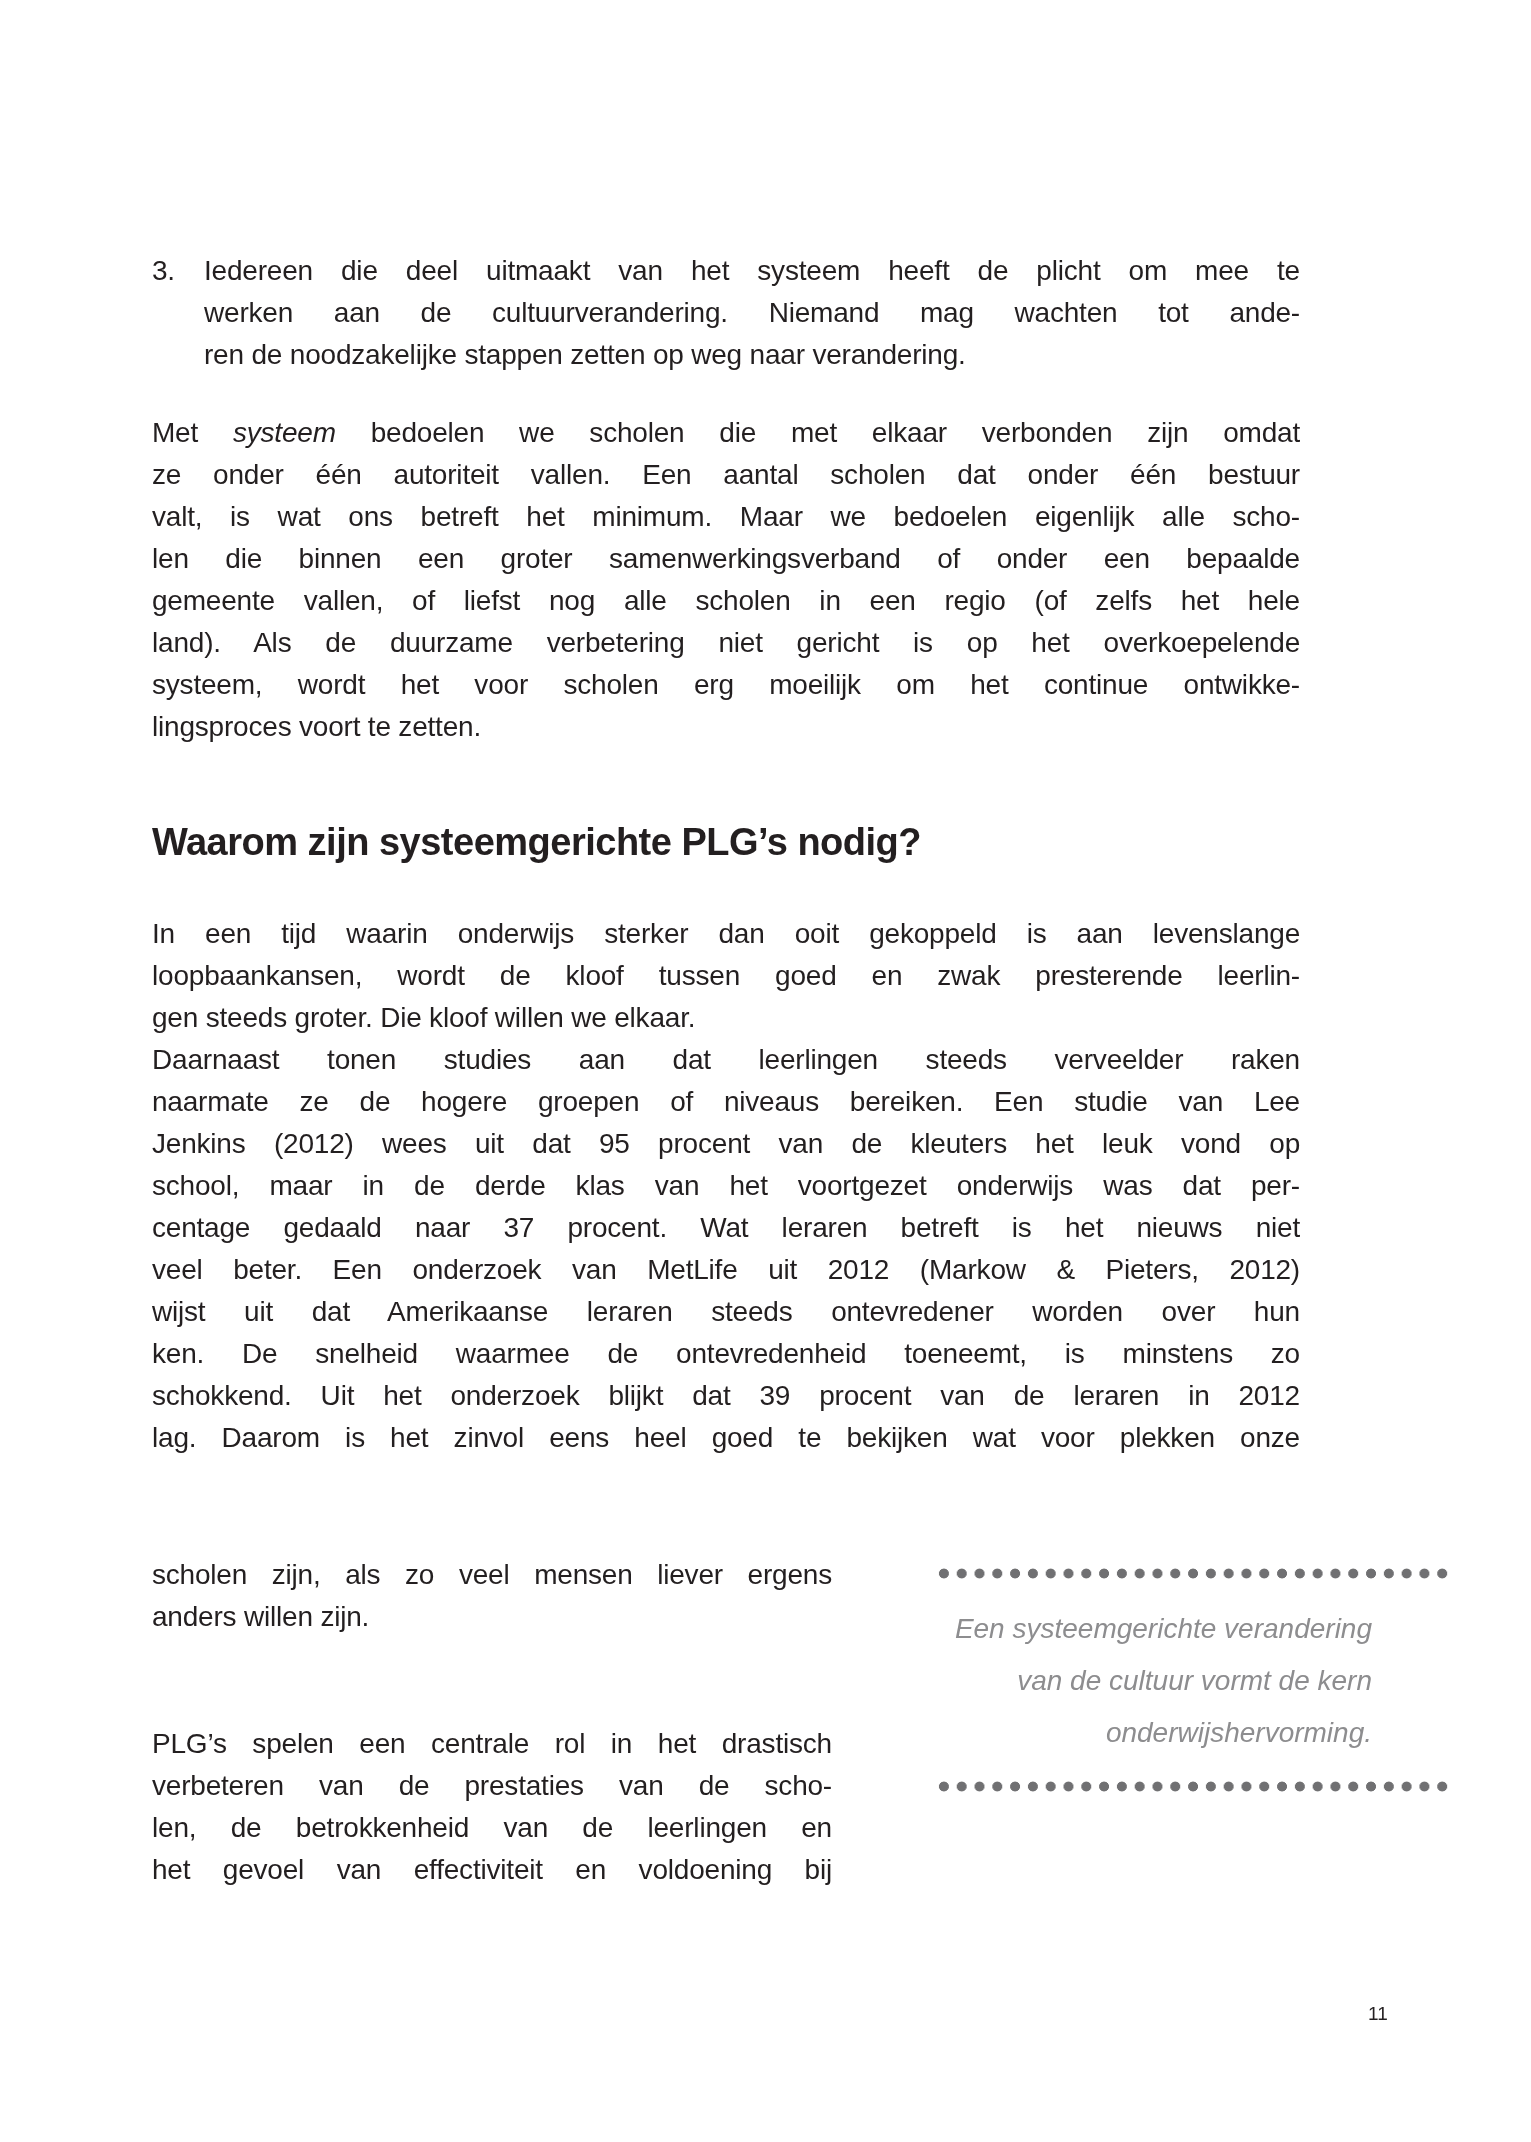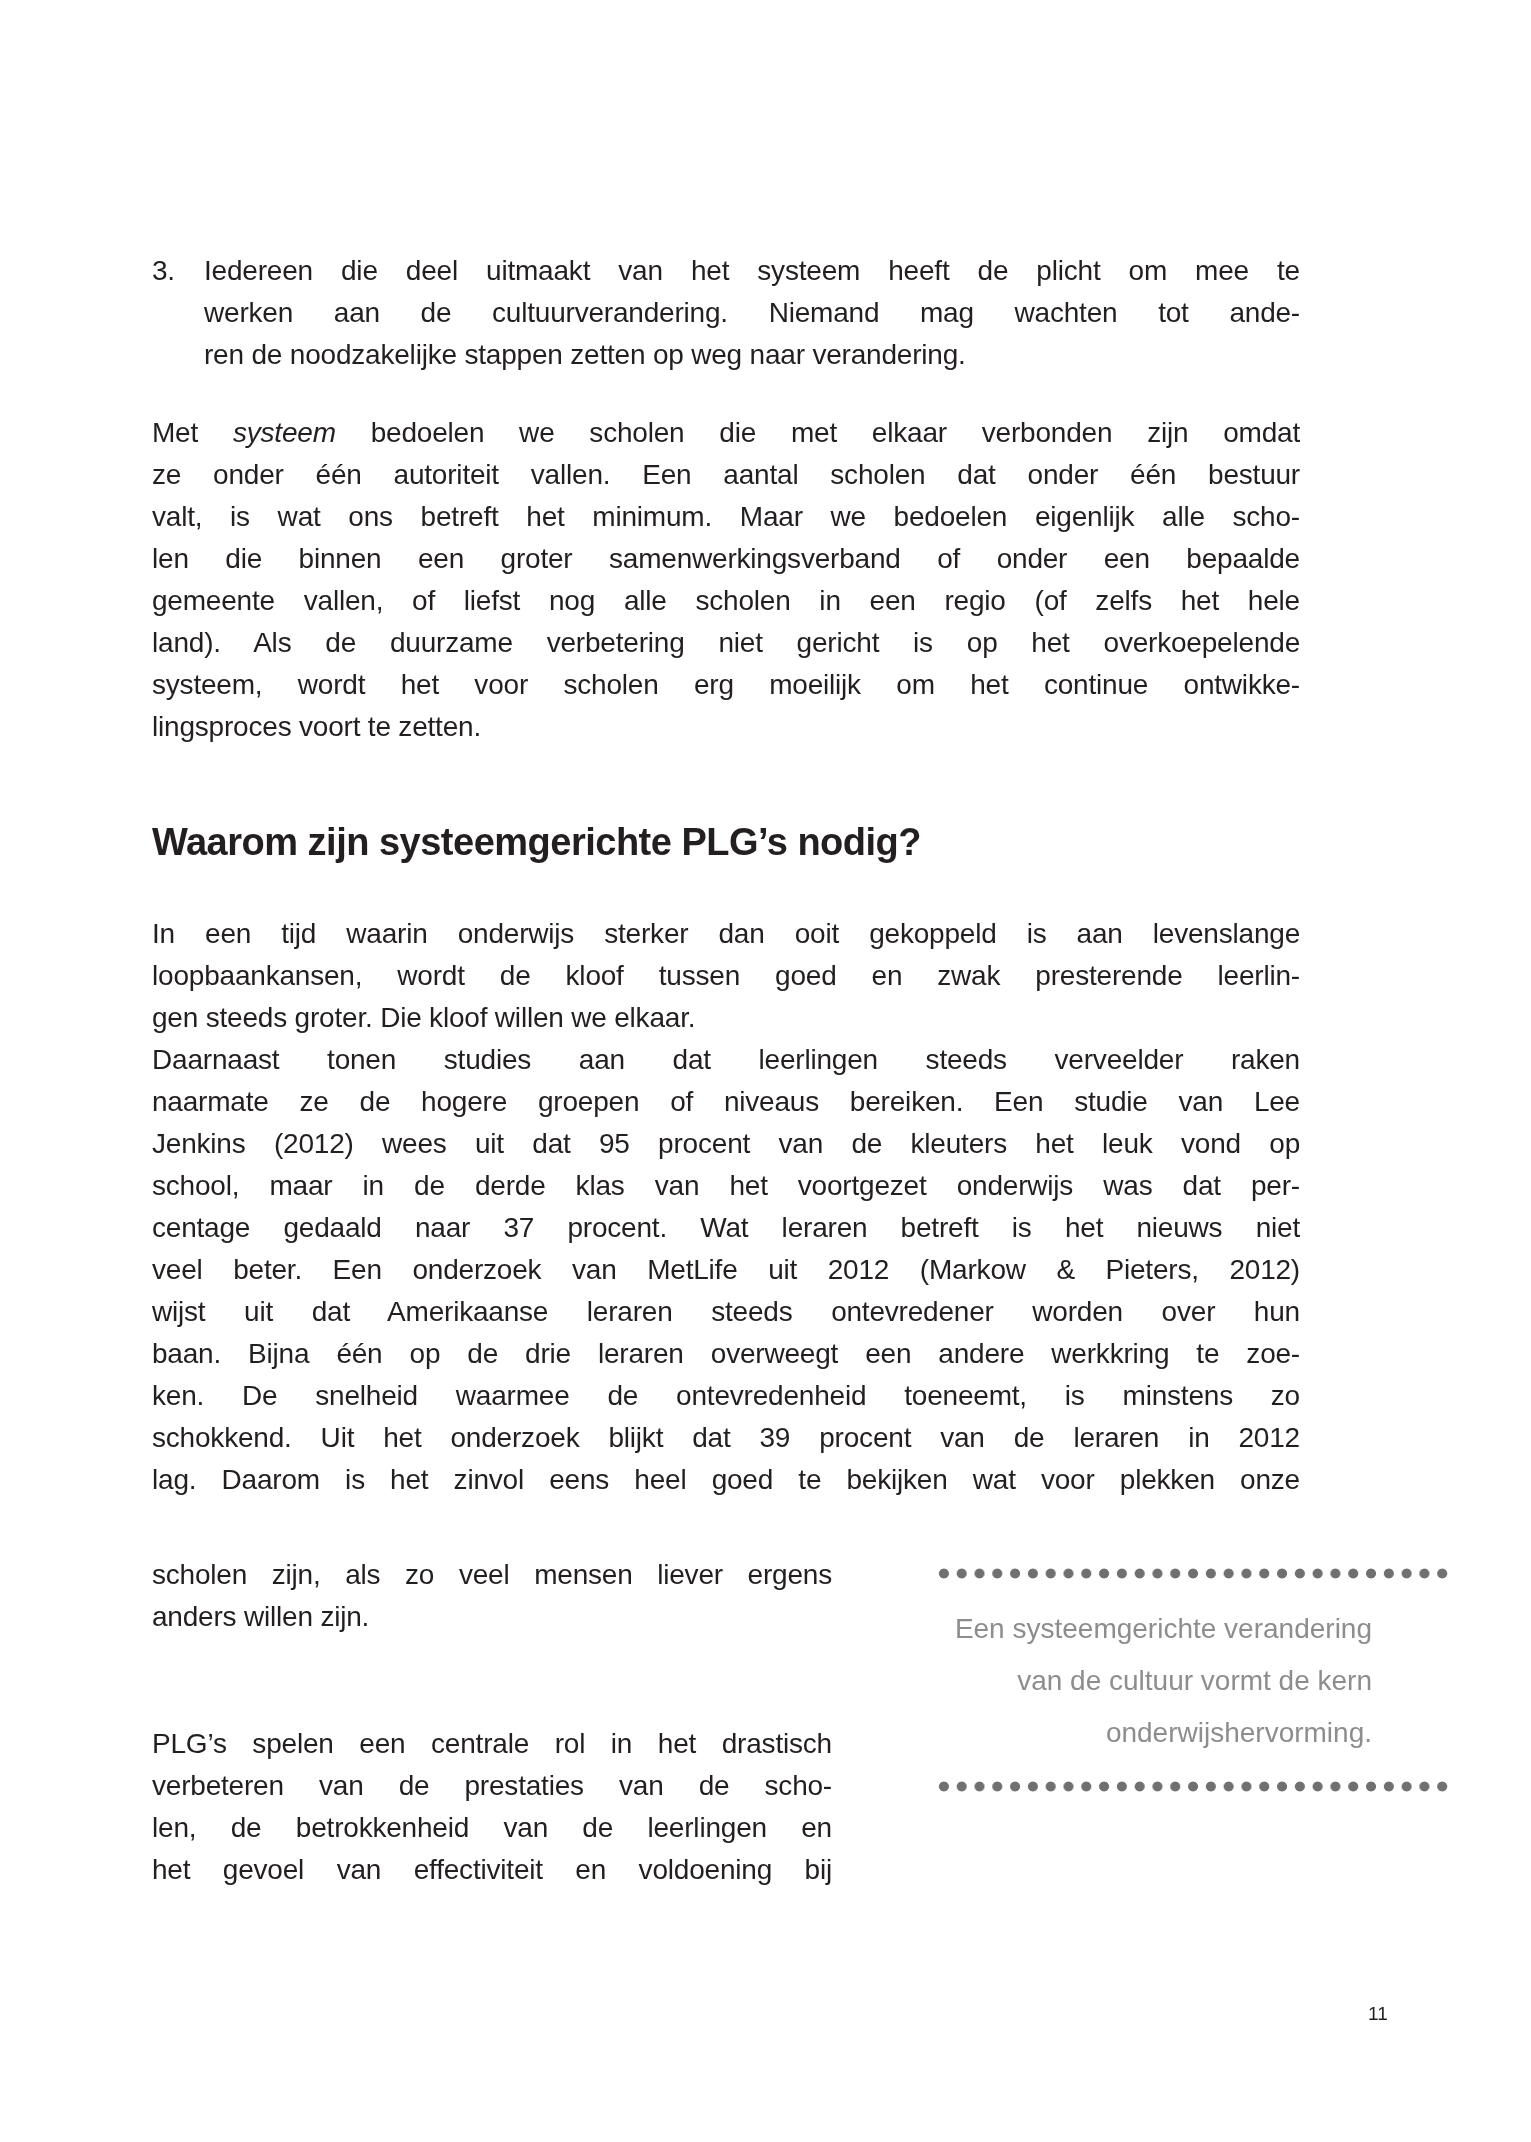--- a/index.html
+++ b/index.html
@@ -40,20 +40,21 @@
     margin-left:105px;width:517px;height:11px;
     background-image:radial-gradient(circle,var(--dot-color) 4.6px,rgba(0,0,0,0) 5.3px);
     background-size:17.8px 11px;
     background-position:0 50%;
     background-repeat:repeat-x;
   }
   .quote-text{
     margin-top:24px;margin-bottom:22px;
     padding-right:80px;
     font-size:28px;line-height:52px;
+    font-style:italic;
     color:var(--quote-color);
     text-align:right;
   }
   .quote-text .tline{text-align:right;text-align-last:right;height:52px;}
   .page-number{left:1368px;top:2003px;font-size:19px;}
 </style>
 </head>
 <body>
 
 <div class="page">
@@ -89,21 +90,20 @@
         <div class="tline">gen steeds groter. Die kloof willen we elkaar.</div>
       </div>
     <div class="lines">
         <div class="tline">Daarnaast tonen studies aan dat leerlingen steeds verveelder raken</div>
         <div class="tline">naarmate ze de hogere groepen of niveaus bereiken. Een studie van Lee</div>
         <div class="tline">Jenkins (2012) wees uit dat 95 procent van de kleuters het leuk vond op</div>
         <div class="tline">school, maar in de derde klas van het voortgezet onderwijs was dat per-</div>
         <div class="tline">centage gedaald naar 37 procent. Wat leraren betreft is het nieuws niet</div>
         <div class="tline">veel beter. Een onderzoek van MetLife uit 2012 (Markow &amp; Pieters, 2012)</div>
         <div class="tline">wijst uit dat Amerikaanse leraren steeds ontevredener worden over hun</div>
-        <div class="tline">baan. Bijna één op de drie leraren overweegt een andere werkkring te zoe-</div>
         <div class="tline">ken. De snelheid waarmee de ontevredenheid toeneemt, is minstens zo</div>
         <div class="tline">schokkend. Uit het onderzoek blijkt dat 39 procent van de leraren in 2012</div>
         <div class="tline">lag. Daarom is het zinvol eens heel goed te bekijken wat voor plekken onze</div>
       </div>
   </div>
 
   <div class="abs narrow-col body-text" style="top:1554px">
     <div class="lines last-left">
         <div class="tline">scholen zijn, als zo veel mensen liever ergens</div>
         <div class="tline">anders willen zijn.</div>

